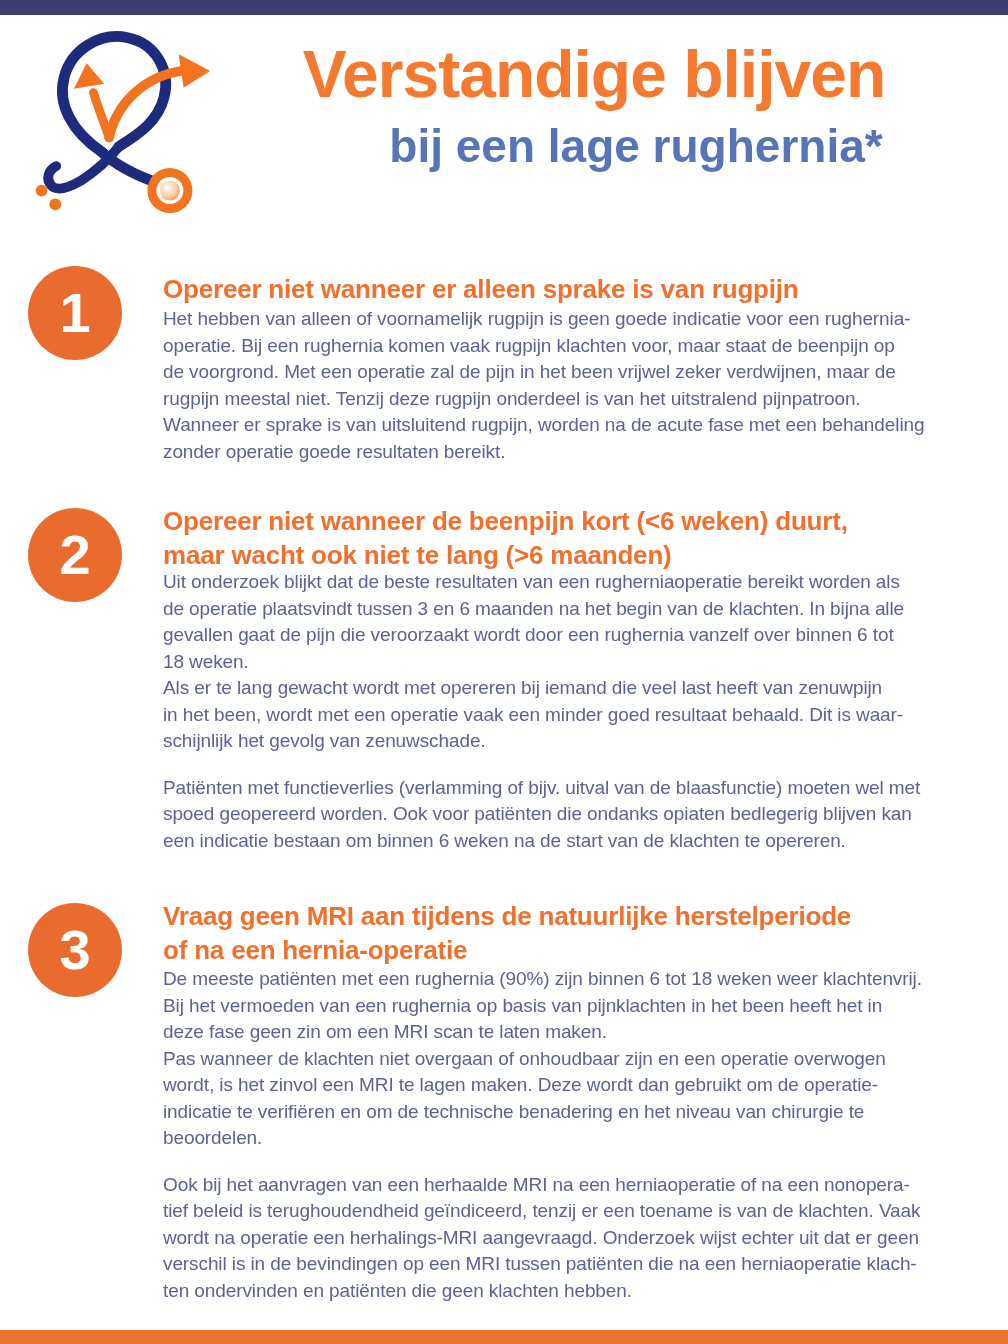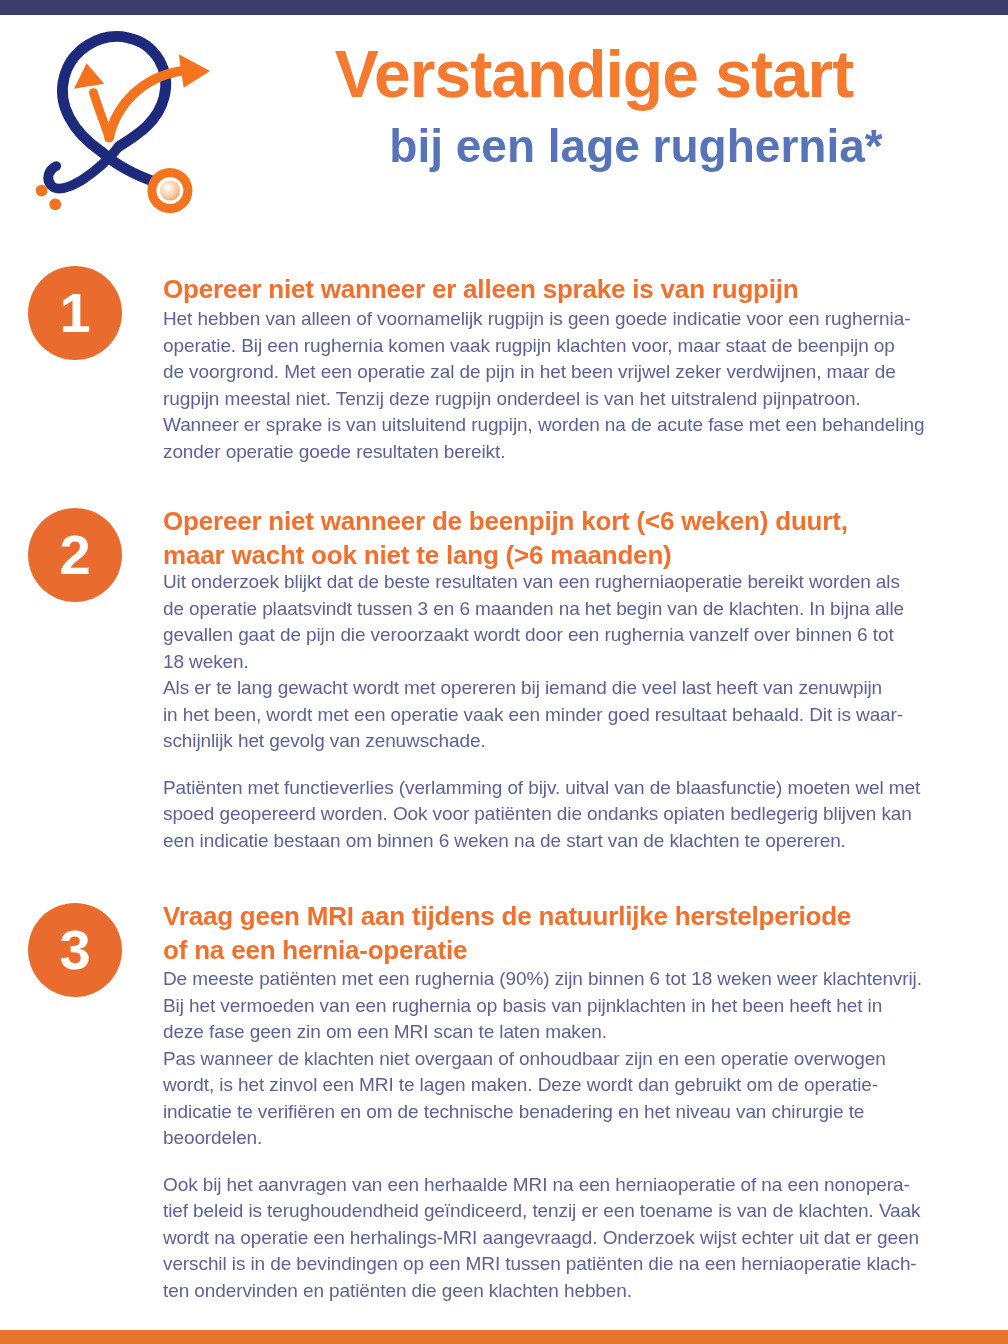--- a/index.html
+++ b/index.html
@@ -79,21 +79,21 @@
     <circle cx="155" cy="172" r="12" fill="url(#g1)" stroke="#ffffff" stroke-width="3.5"></circle>
 
     <path d="M93,118 C100,84 128,56 166,50" fill="none" stroke="#f4731f" stroke-width="10" stroke-linecap="round"></path>
     <polygon points="196,50 164,33 169,67" fill="#f4731f"></polygon>
 
     <path d="M93,118 C87,100 81,86 77,72" fill="none" stroke="#f4731f" stroke-width="9" stroke-linecap="round"></path>
     <polygon points="70,42 57,68 88,63" fill="#f4731f"></polygon>
   </svg>
 
   <div class="titleblock">
-    <h1 class="title">Verstandige start</h1>
+    <h1 class="title">Verstandige blijven</h1>
     <h2 class="subtitle">bij een lage rughernia*</h2>
   </div>
 
   <div class="badge badge-1">
     <span>1</span>
   </div>
   <h3 class="sec-h sec-h-1">Opereer niet wanneer er alleen sprake is van rugpijn</h3>
   <div class="sec-b sec-b-1">
     <p>Het hebben van alleen of voornamelijk rugpijn is geen goede indicatie voor een rughernia-
 operatie. Bij een rughernia komen vaak rugpijn klachten voor, maar staat de beenpijn op

